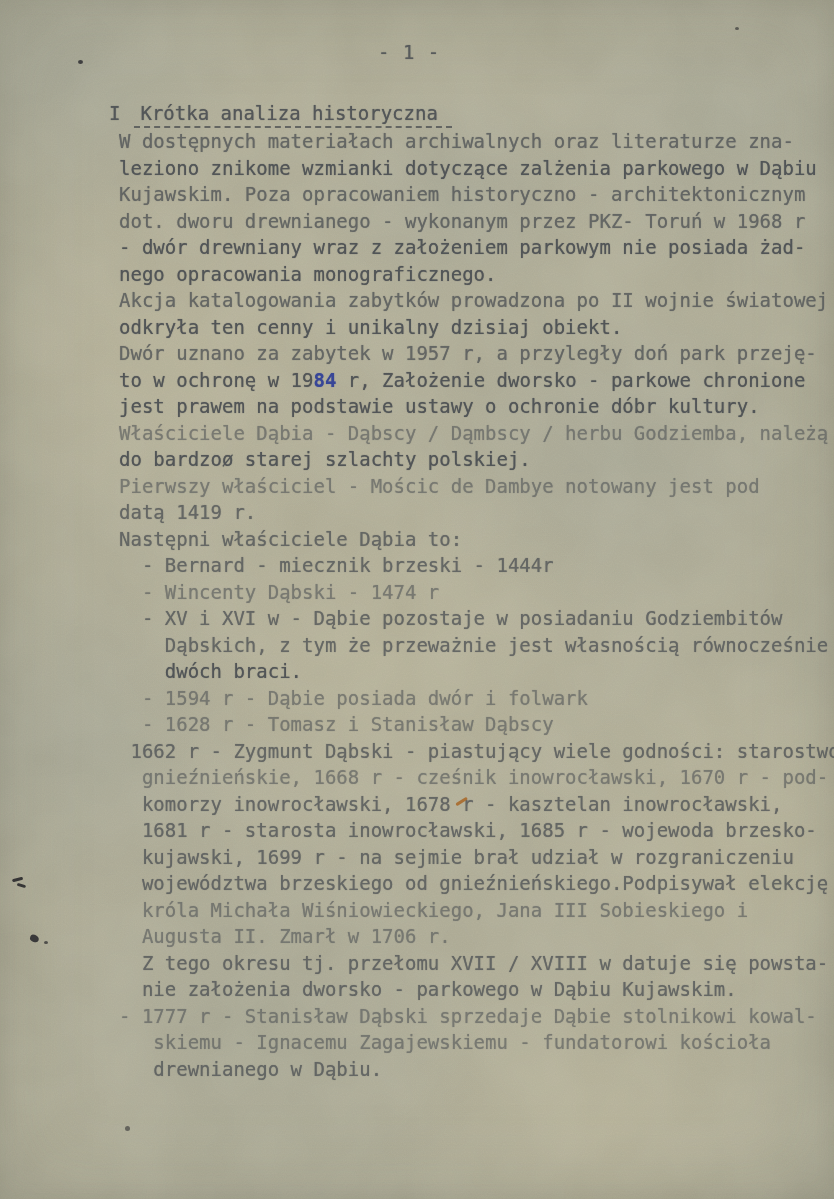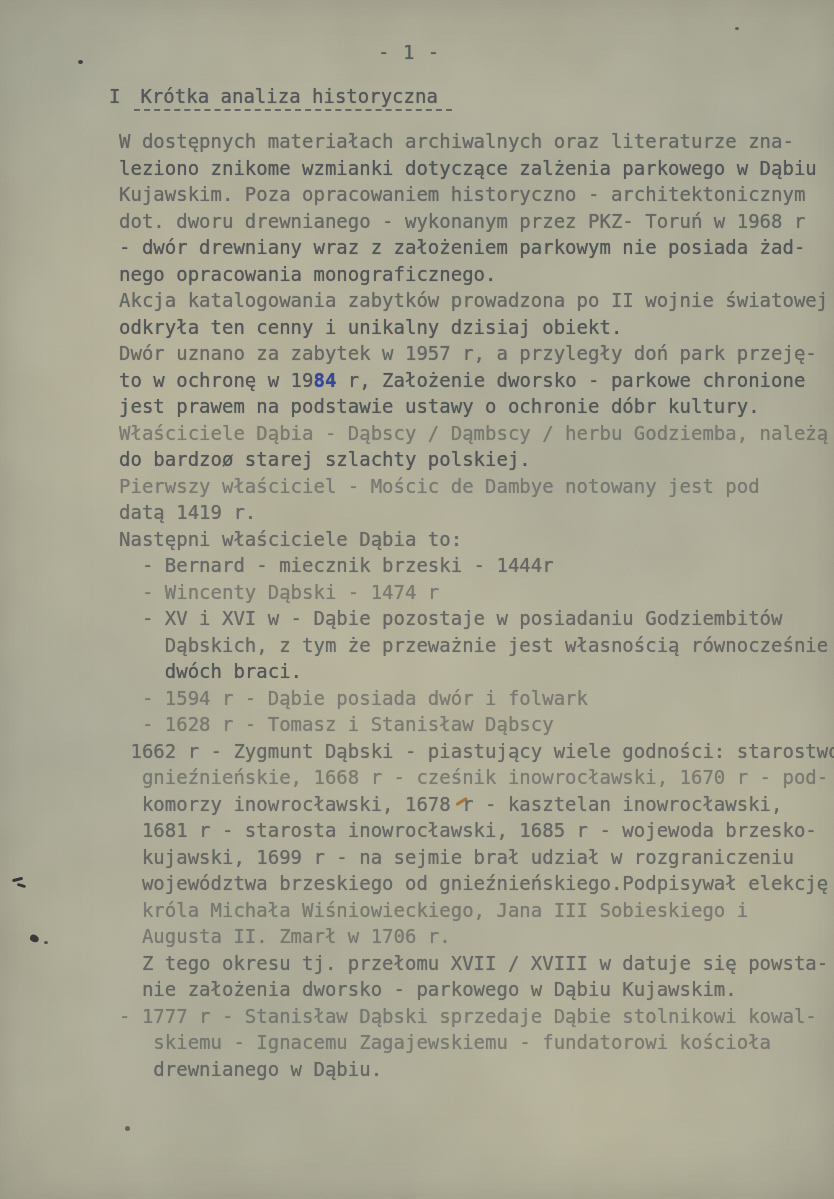--- a/index.html
+++ b/index.html
@@ -32,21 +32,21 @@
   .grain2{position:absolute;inset:0;pointer-events:none;mix-blend-mode:soft-light;opacity:.8;}
 
   .page-number{
     position:absolute;left:378px;top:41px;
     font-size:19px;line-height:22px;letter-spacing:1px;
     color:var(--ink,#4a4e52);opacity:.85;
     text-shadow:0 0 1px rgba(64,68,72,.8);
     white-space:pre;
   }
   .heading{
-    position:absolute;left:109px;top:84px;
+    position:absolute;left:109px;top:101px;
     font-size:19px;line-height:24px;
     color:var(--ink,#4a4e52);opacity:.9;
     text-shadow:0 0 1px rgba(64,68,72,.8);
     white-space:pre;
   }
   .heading .title{
     border-bottom:2px dashed rgba(66,70,74,.78);
     padding:0 14px 2px 6px;margin-left:14px;
   }
   .text-block{

